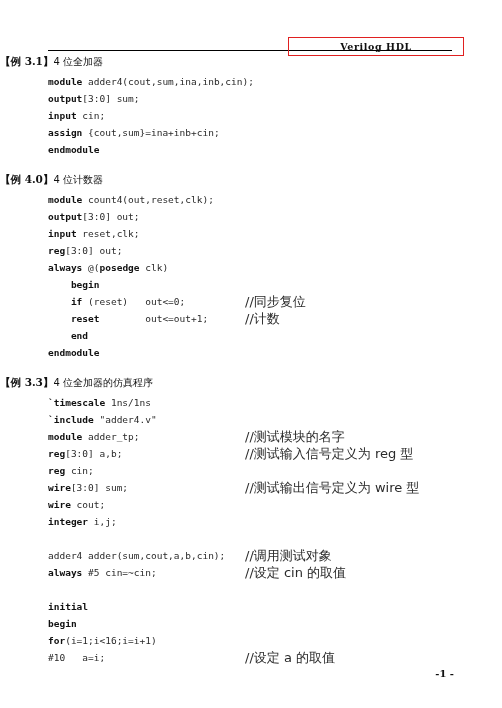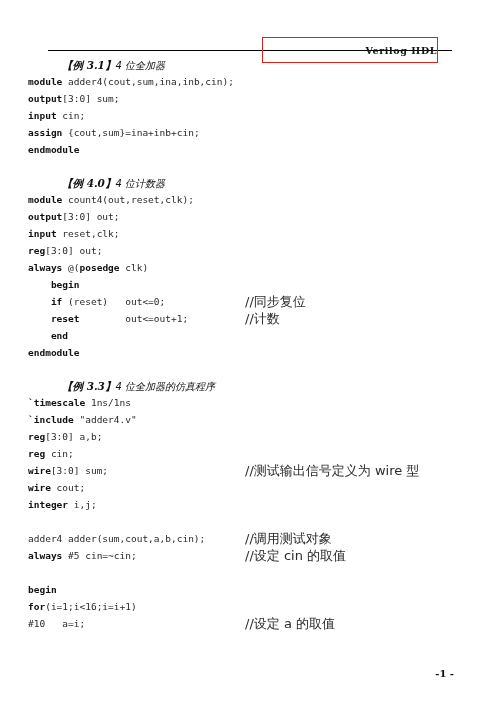--- a/index.html
+++ b/index.html
@@ -26,29 +26,29 @@
   .header-rule {
     position: absolute;
     left: 48px;
     top: 50px;
     width: 404px;
     height: 0;
     border-top: 1.4px solid #000000;
   }
   .header-box {
     position: absolute;
-    left: 262px;
+    left: 288px;
     top: 37px;
     width: 176px;
-    height: 26px;
+    height: 19px;
     border: 1.2px solid #e02020;
     box-sizing: border-box;
     display: flex;
     align-items: center;
-    justify-content: flex-end;
+    justify-content: center;
   }
   .header-title {
     font-family: "DejaVu Serif", "Liberation Serif", serif;
     font-weight: bold;
     font-size: 9.5px;
     letter-spacing: 0.6px;
     color: #111111;
     white-space: nowrap;
   }
 
@@ -60,44 +60,42 @@
     width: 502px;
   }
 
   .example {
     margin: 0;
     padding: 0;
   }
   .ex-heading {
     position: relative;
     height: 17px;
-    line-height: 18px;
-    padding-left: 62px;
+    line-height: 11px;
     font-family: "DejaVu Sans", "Liberation Sans", sans-serif;
     font-size: 10.5px;
     font-weight: bold;
     color: #111111;
     white-space: nowrap;
-    font-style: italic;
   }
   .ex-heading .num {
     font-family: "DejaVu Serif", "Liberation Serif", serif;
     font-weight: bold;
   }
   .ex-heading .cap {
     font-weight: normal;
     font-family: "DejaVu Sans", "Liberation Sans", sans-serif;
     font-size: 10px;
   }
 
   .code-line {
     position: relative;
     height: 17px;
     line-height: 17px;
-    padding-left: 28px;
+    padding-left: 48px;
     white-space: pre;
     font-size: 9.5px;
     color: #2a2a2a;
   }
   .code-line .kw {
     font-weight: bold;
     color: #111111;
   }
   .code-line .cmt {
     position: absolute;
@@ -160,29 +158,31 @@
         <div class="code-line"><span class="kw">    if </span><span class="op">(reset)   out&lt;=0;</span><span class="cmt">//同步复位</span></div>
         <div class="code-line"><span class="kw">    reset</span><span class="op">        out&lt;=out+1;</span><span class="cmt">//计数</span></div>
         <div class="code-line"><span class="kw">    end</span><span class="op"></span></div>
         <div class="code-line"><span class="kw">endmodule</span><span class="op"></span></div>
       </div>
       <div class="gap"></div>
       <div class="example">
         <div class="ex-heading"><span class="num">【例 3.3】</span><span class="cap">4 位全加器的仿真程序</span></div>
         <div class="code-line"><span class="kw">`timescale </span><span class="op">1ns/1ns</span></div>
         <div class="code-line"><span class="kw">`include </span><span class="op">"adder4.v"</span></div>
-        <div class="code-line"><span class="kw">reg</span><span class="op">[3:0] a,b;</span></div>
+        <div class="code-line"><span class="kw">module </span><span class="op">adder_tp;</span><span class="cmt">//测试模块的名字</span></div>
+        <div class="code-line"><span class="kw">reg</span><span class="op">[3:0] a,b;</span><span class="cmt">//测试输入信号定义为 reg 型</span></div>
         <div class="code-line"><span class="kw">reg </span><span class="op">cin;</span></div>
         <div class="code-line"><span class="kw">wire</span><span class="op">[3:0] sum;</span><span class="cmt">//测试输出信号定义为 wire 型</span></div>
         <div class="code-line"><span class="kw">wire </span><span class="op">cout;</span></div>
         <div class="code-line"><span class="kw">integer </span><span class="op">i,j;</span></div>
         <div class="code-line"><span class="kw"></span><span class="op"></span></div>
         <div class="code-line"><span class="kw"></span><span class="op">adder4 adder(sum,cout,a,b,cin);</span><span class="cmt">//调用测试对象</span></div>
         <div class="code-line"><span class="kw">always </span><span class="op">#5 cin=~cin;</span><span class="cmt">//设定 cin 的取值</span></div>
         <div class="code-line"><span class="kw"></span><span class="op"></span></div>
+        <div class="code-line"><span class="kw">initial</span><span class="op"></span></div>
         <div class="code-line"><span class="kw">begin</span><span class="op"></span></div>
         <div class="code-line"><span class="kw">for</span><span class="op">(i=1;i&lt;16;i=i+1)</span></div>
         <div class="code-line"><span class="kw"></span><span class="op">#10   a=i;</span><span class="cmt">//设定 a 的取值</span></div>
       </div>
     </div>
 </div>
 
 <div class="footer">
   <span>-1 -</span>
 </div>

